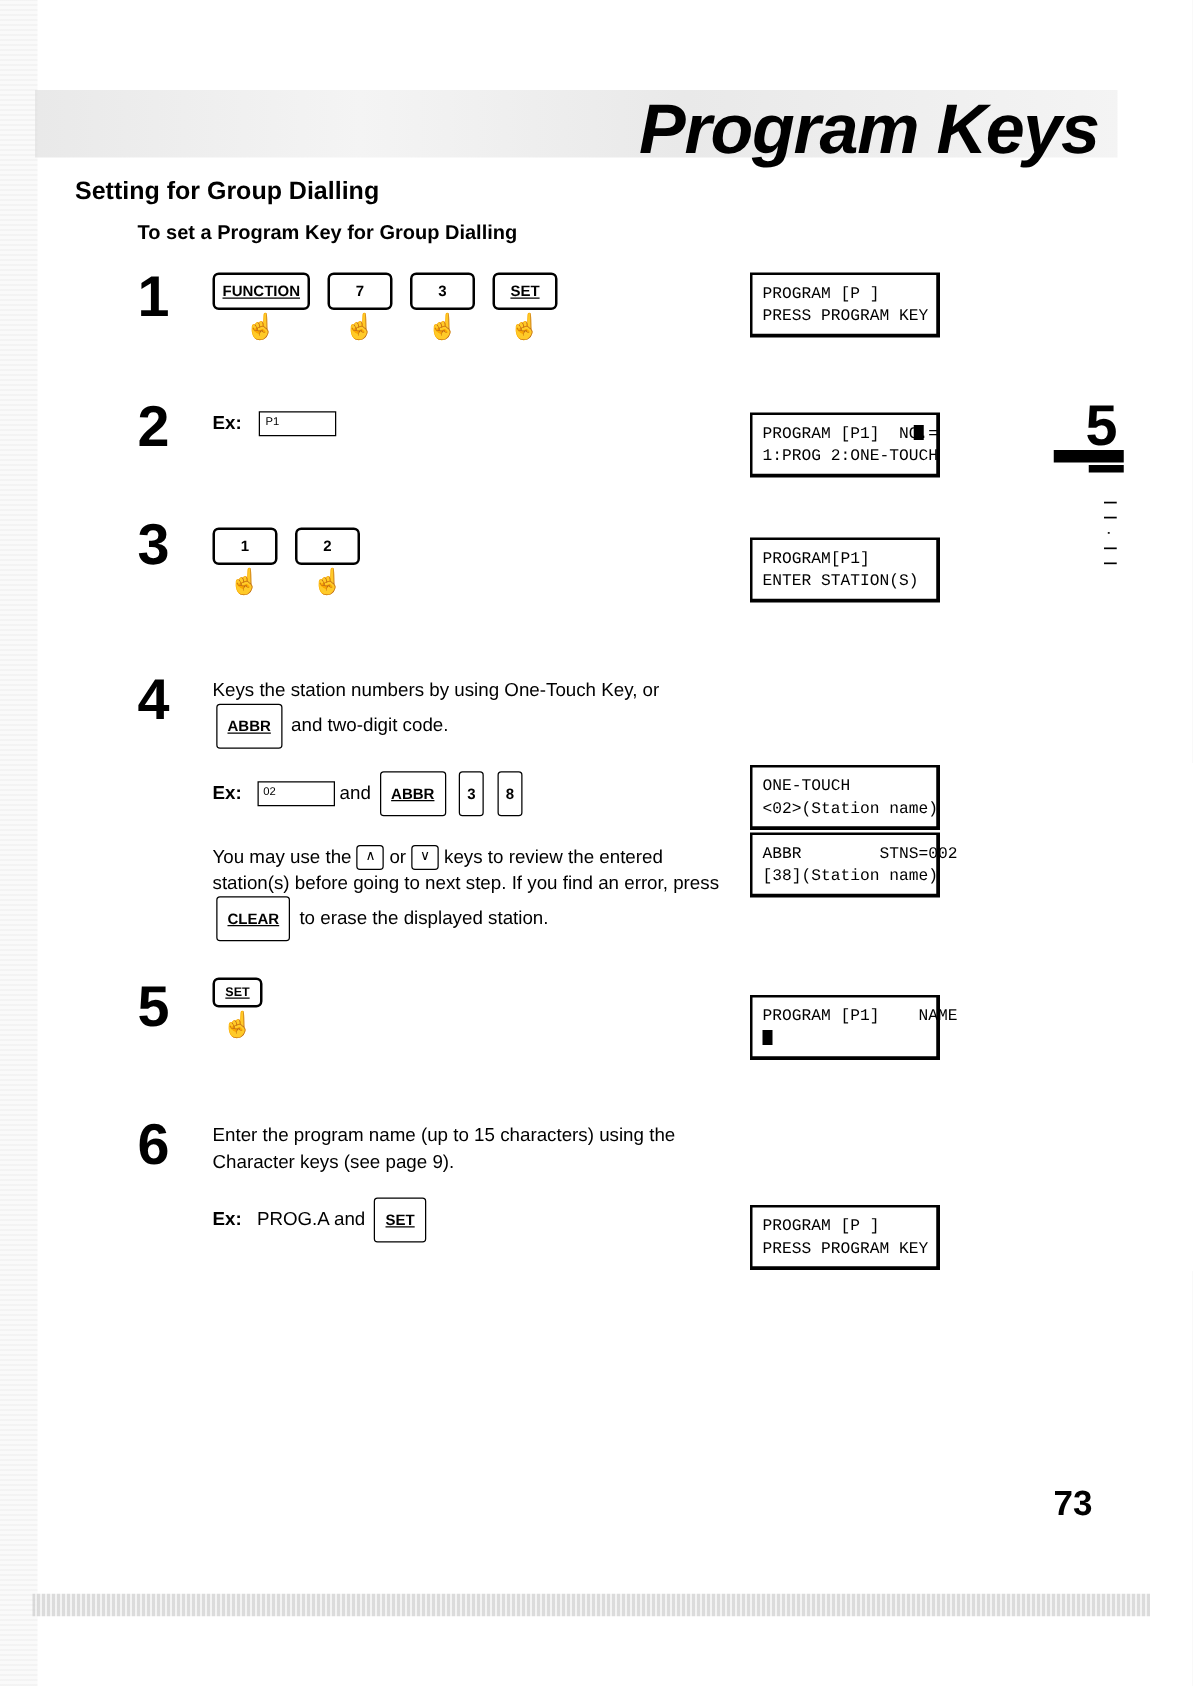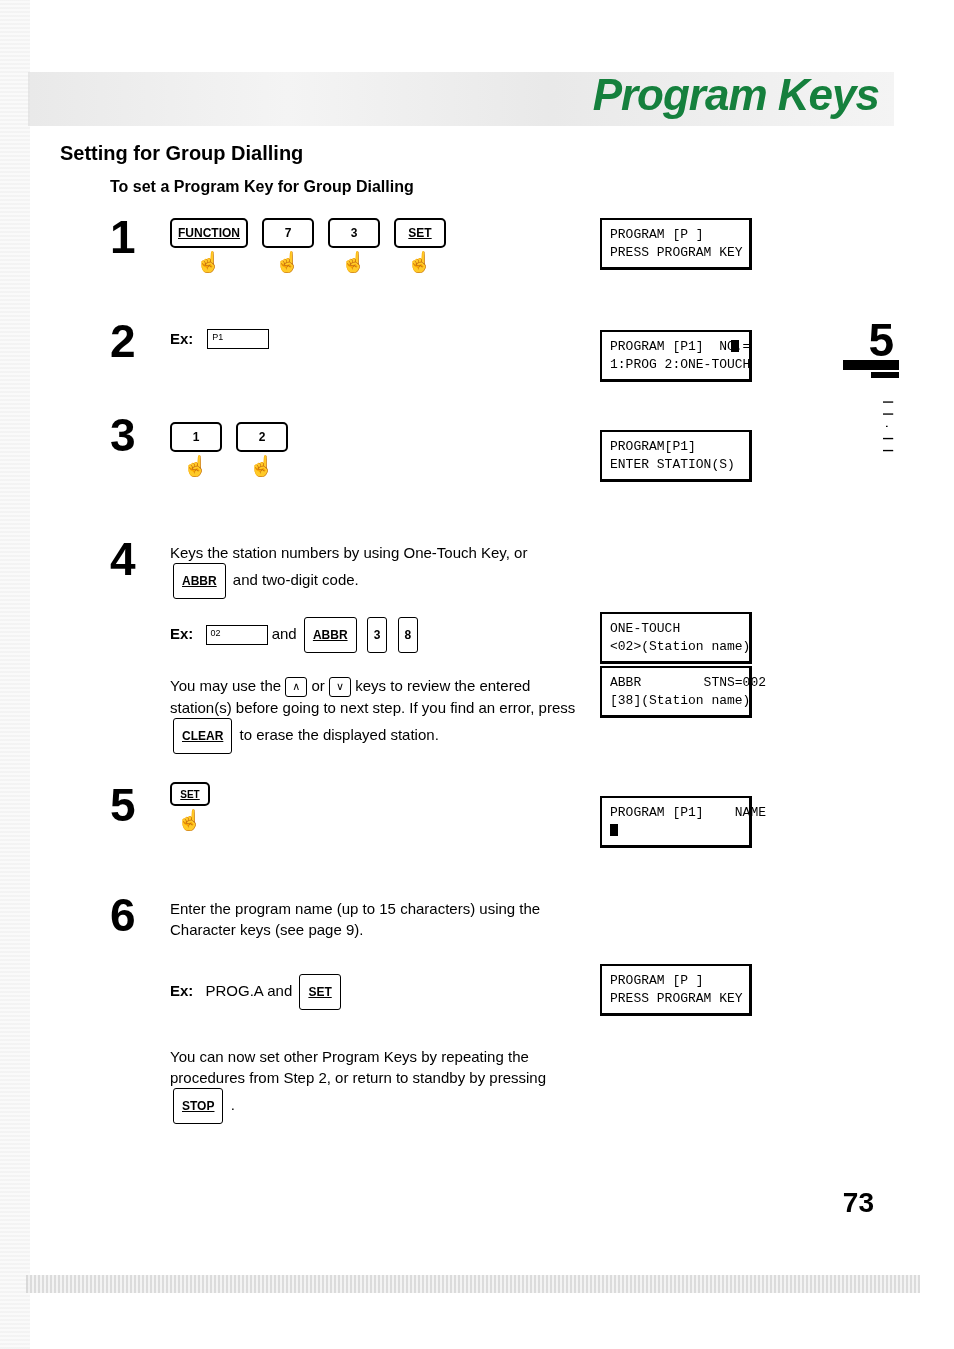--- a/index.html
+++ b/index.html
@@ -27,24 +27,24 @@
   .header-band {
     position: absolute;
     left: 28px; right: 60px; top: 72px;
     height: 54px;
     background: linear-gradient(90deg, #ddd 0%, #eee 30%, #ddd 60%, #eee 100%);
     opacity: .65;
   }
   .header-title {
     position: absolute;
     right: 75px; top: 70px;
-    font-size: 44px;
+    font-size: 56px;
     font-weight: 900;
     font-style: italic;
-    color: #15803d;
+    color: #000000;
     letter-spacing: -1px;
   }
   .section-title {
     position: absolute;
     left: 60px; top: 142px;
     font-size: 20px;
     font-weight: 700;
   }
   .sub-title {
     position: absolute;
@@ -297,30 +297,25 @@
       </div>
     </div>
   </div>
   <div class="lcd" style="top:796px"><span>PROGRAM [P1]    NAME
 </span><span class="cursor-block"></span></div>
 
   <div class="step" style="top:892px">
     <div class="step-num">6</div>
     <div class="step-body">
       <p>Enter the program name (up to 15 characters) using the Character keys (see page 9).</p>
-      <p style="margin-top:34px">
+      <p style="margin-top:18px">
         <span class="ex-label">Ex:</span>
         <span> PROG.A and </span>
         <span class="keycap inline">SET</span>
       </p>
-      <p style="margin-top:36px">
-        <span>You can now set other Program Keys by repeating the procedures from Step 2, or return to standby by pressing </span>
-        <span class="keycap inline">STOP</span>
-        <span>.</span>
-      </p>
     </div>
   </div>
   <div class="lcd" style="top:964px">PROGRAM [P ]
 PRESS PROGRAM KEY</div>
 
   <div class="tab-badge">5</div>
   <div class="tab-bar"></div>
   <div class="tab-bar2"></div>
   <div class="edge-marks">ⵏ ⵏ · ⵏ ⵏ</div>
 

